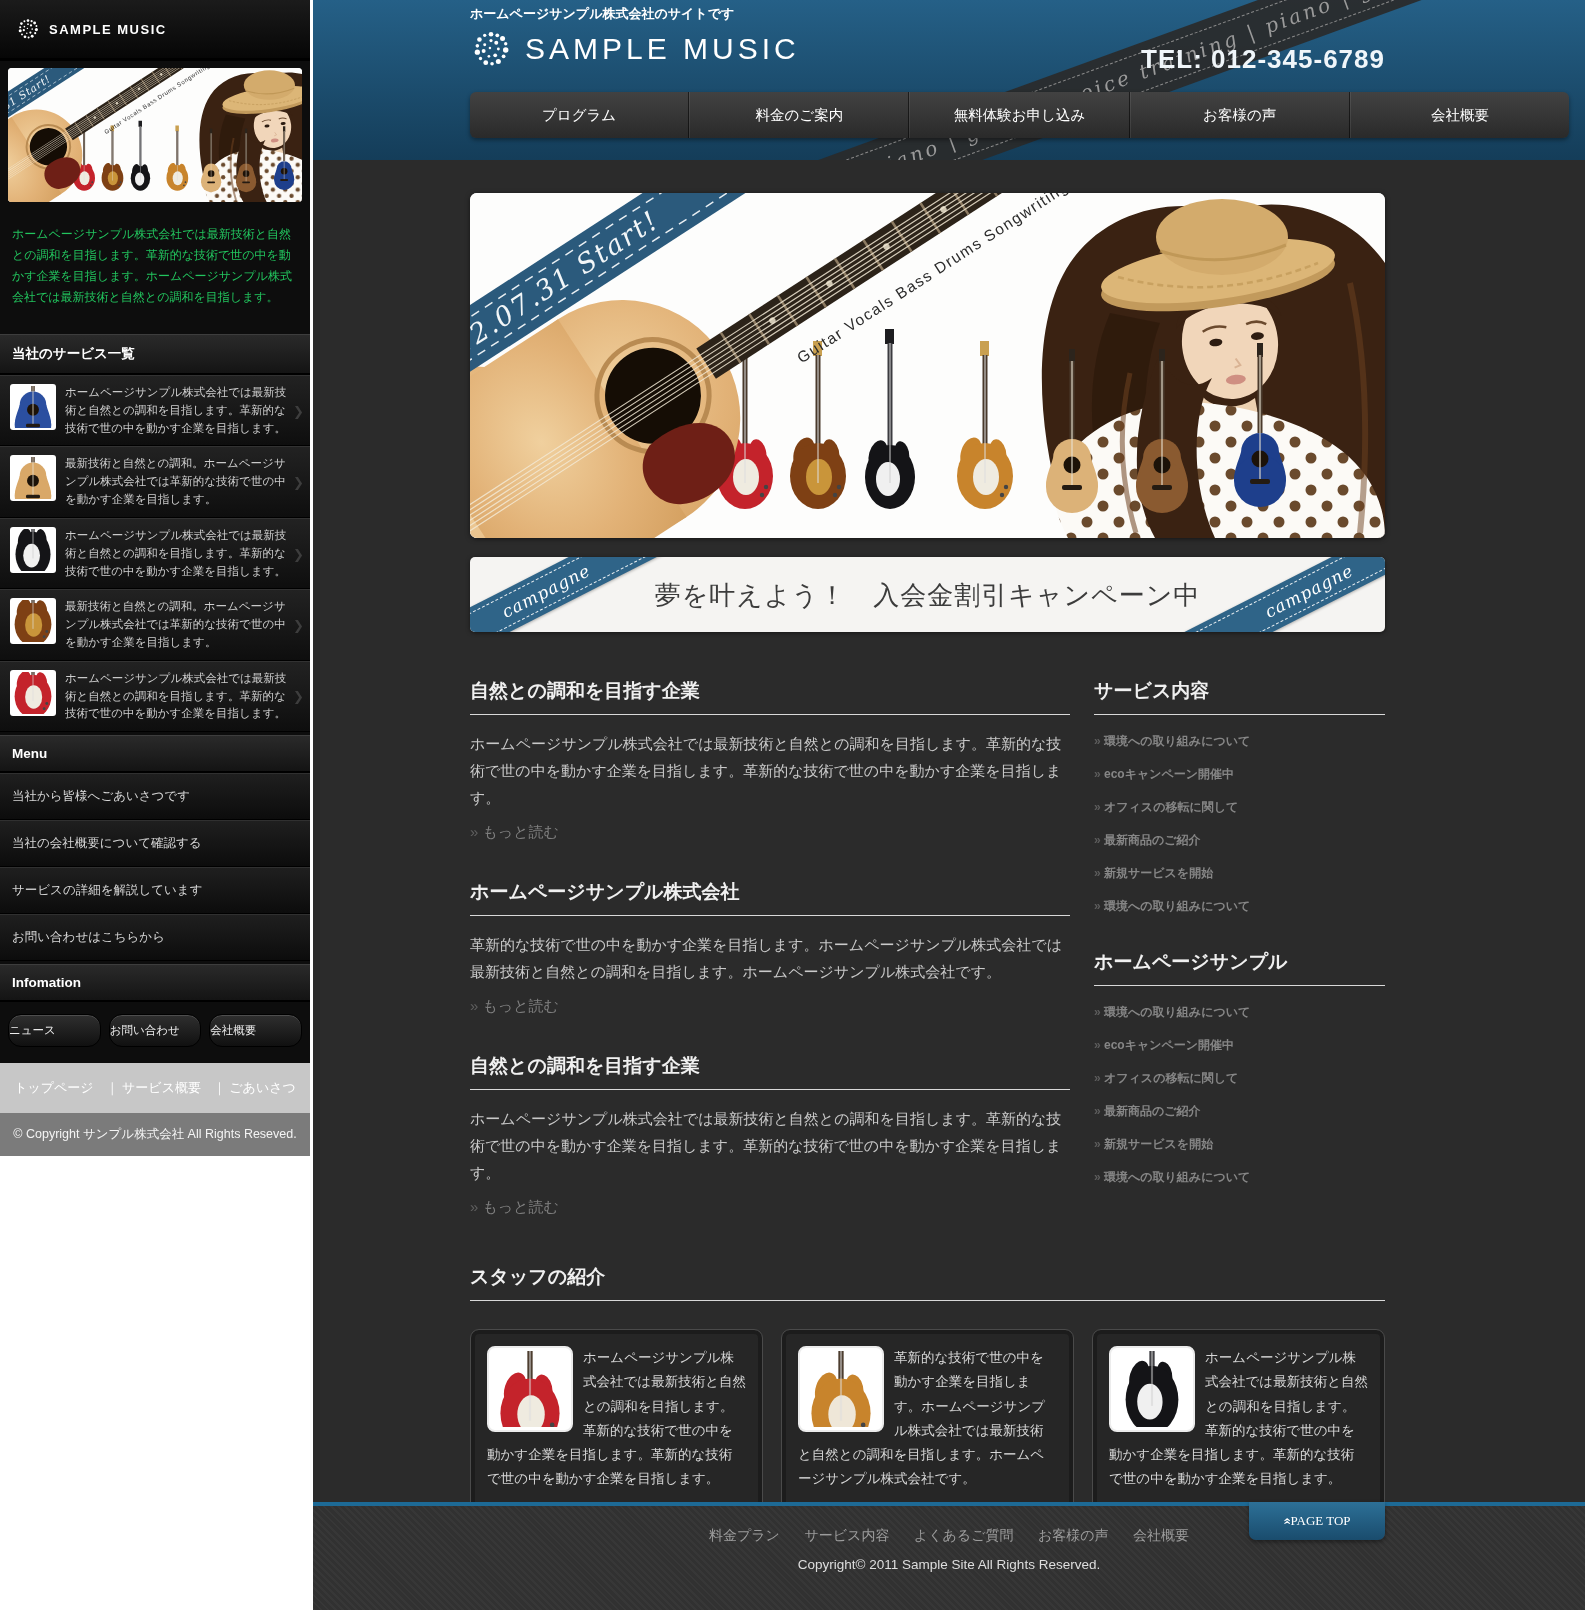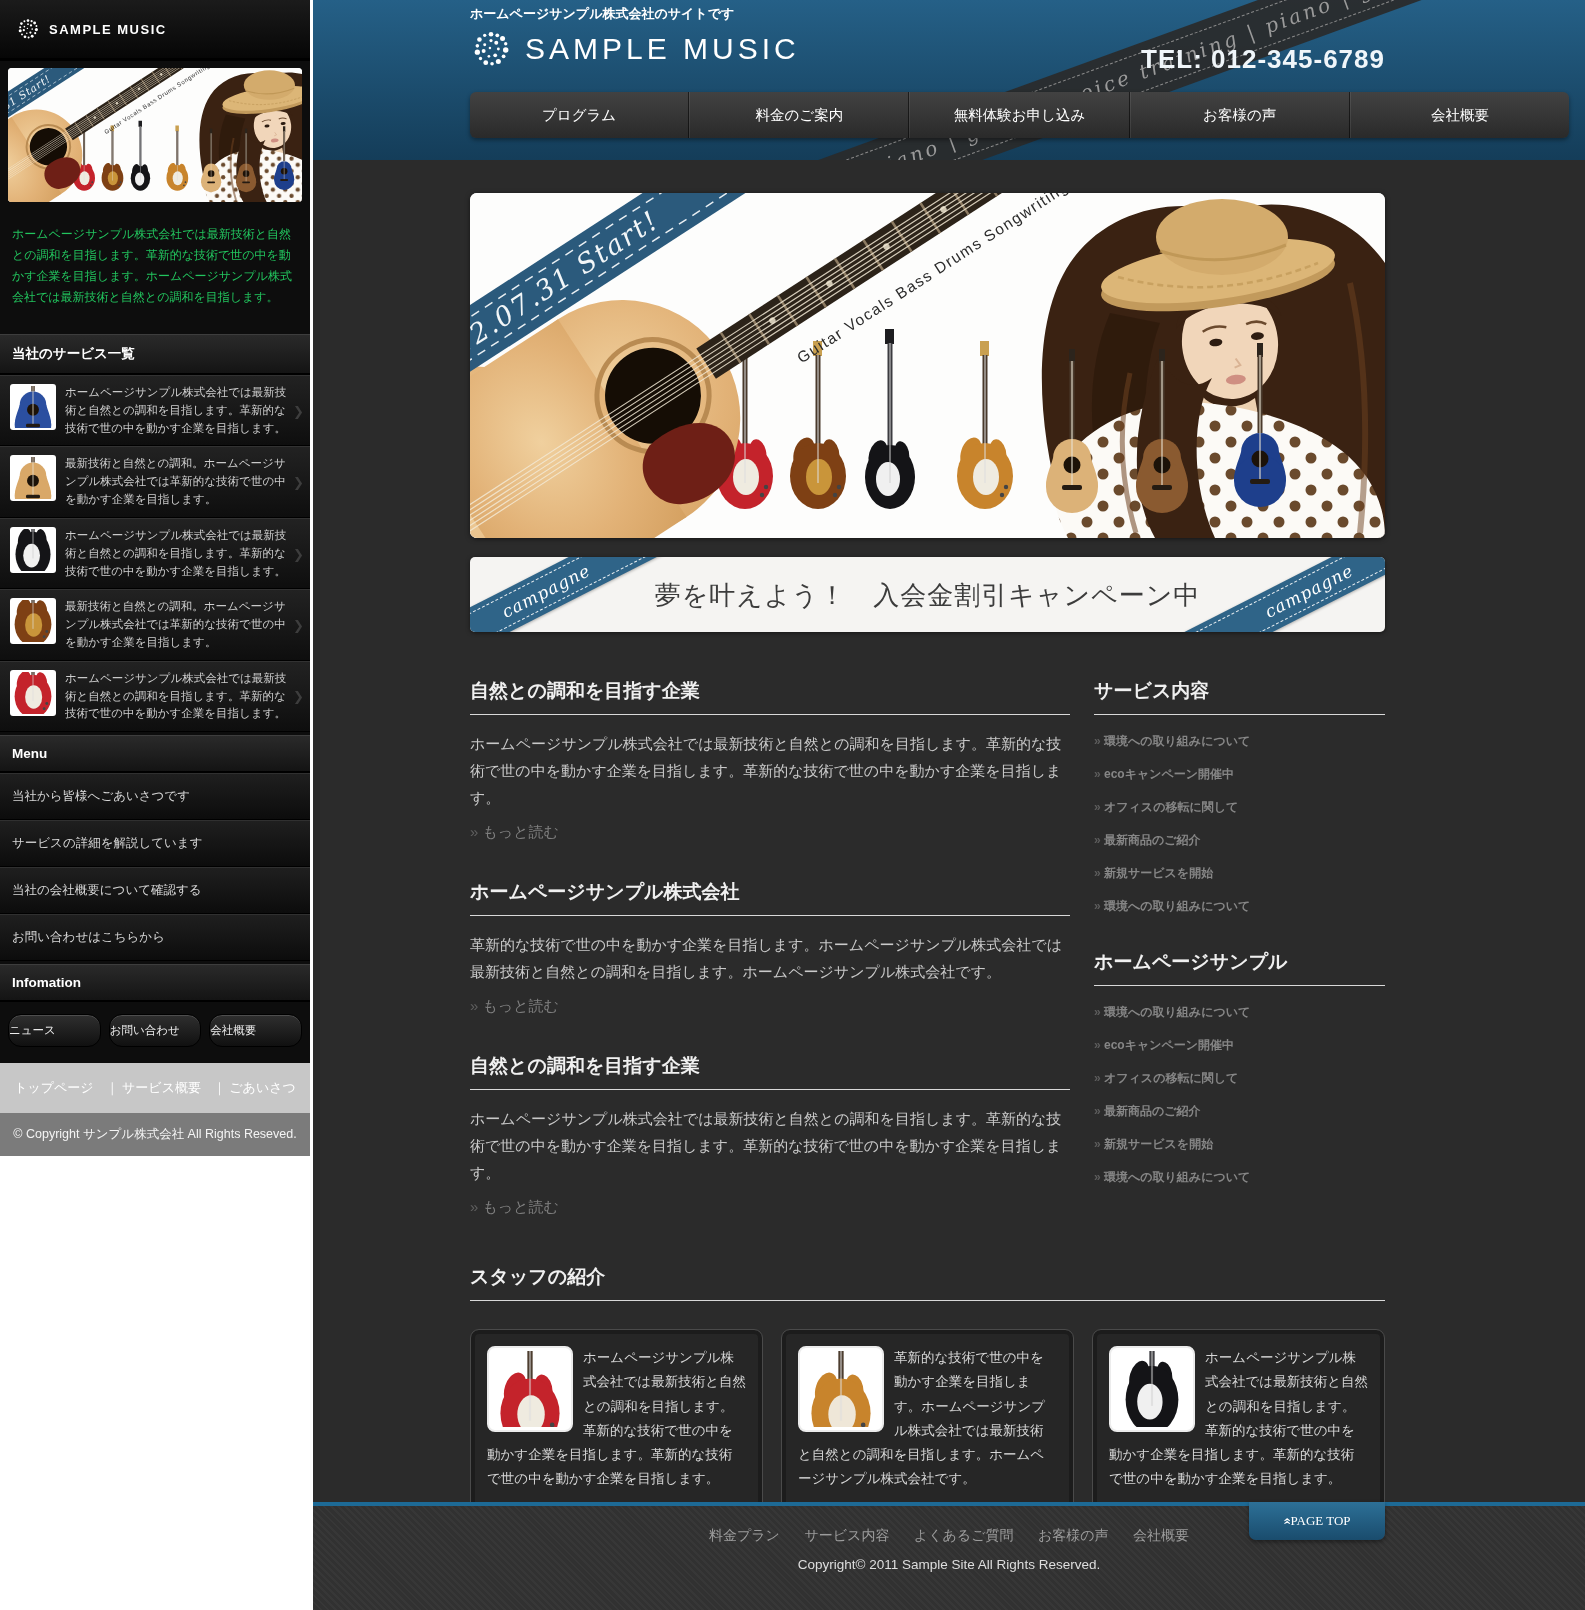--- a/index.html
+++ b/index.html
@@ -320,22 +320,22 @@
     <span class="sb-thumb">
         <svg viewBox="-32 84 64 64">
           <use href="#g-electric" style="--body:#c4232b"></use>
         </svg>
       </span>
     <p>ホームページサンプル株式会社では最新技術と自然との調和を目指します。革新的な技術で世の中を動かす企業を目指します。</p>
   </div>
 
   <div class="sb-heading">Menu</div>
   <div class="sb-menu-item">当社から皆様へごあいさつです</div>
+  <div class="sb-menu-item">当社の会社概要について確認する</div>
   <div class="sb-menu-item">サービスの詳細を解説しています</div>
-  <div class="sb-menu-item">当社の会社概要について確認する</div>
   <div class="sb-menu-item">お問い合わせはこちらから</div>
 
   <div class="sb-heading">Infomation</div>
   <div class="sb-buttons">
     <span class="sb-btn">ニュース</span>
     <span class="sb-btn">お問い合わせ</span>
     <span class="sb-btn">会社概要</span>
   </div>
   <div class="sb-links">
     <span class="sb-foot-link">トップページ</span>

